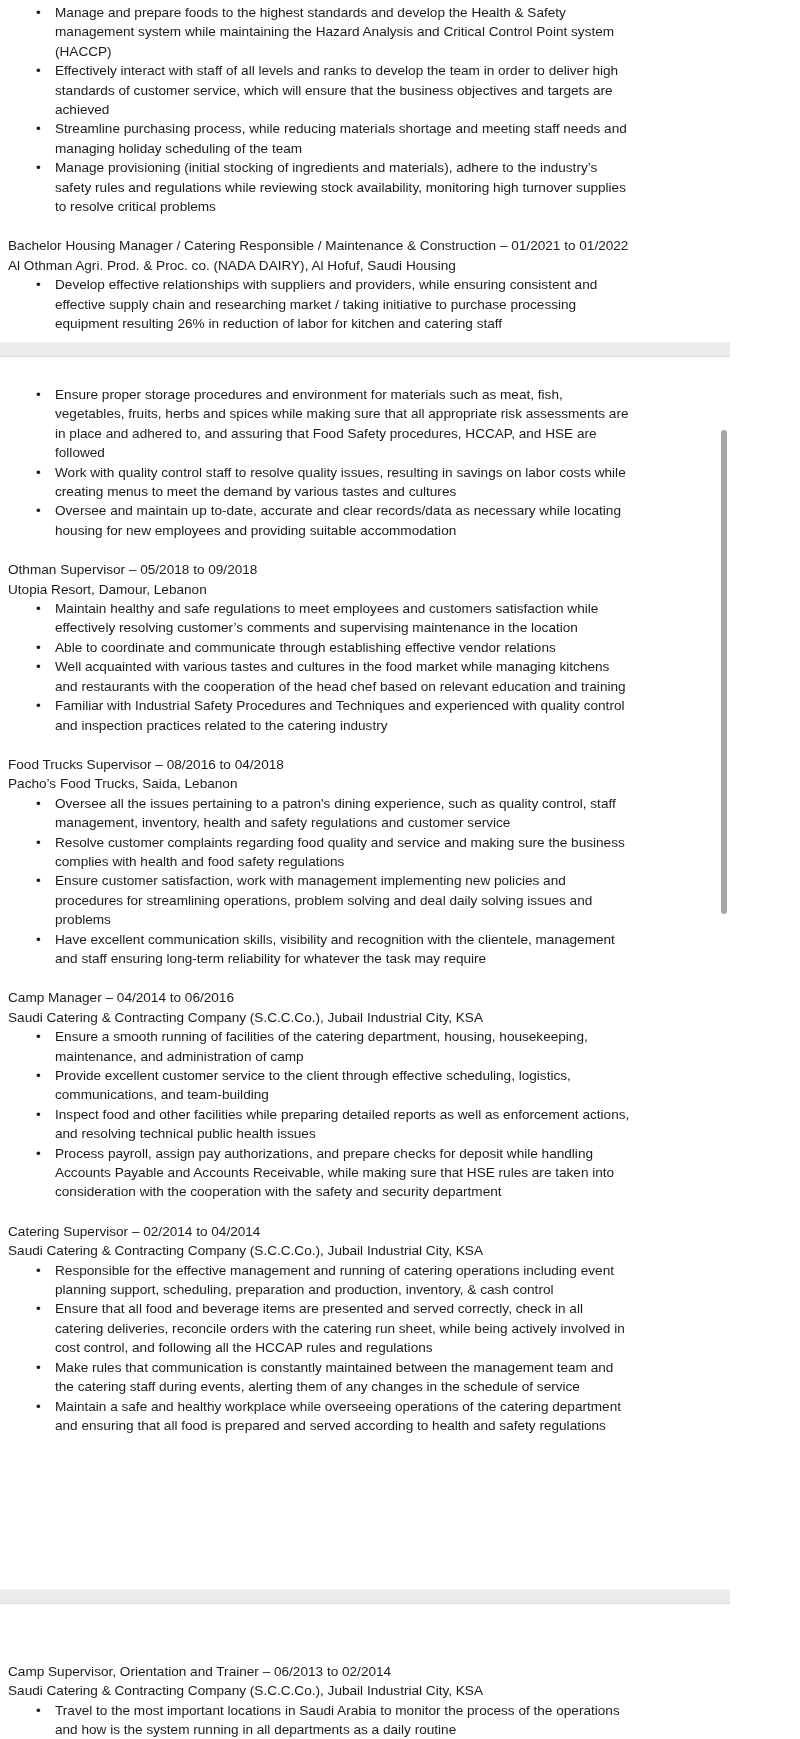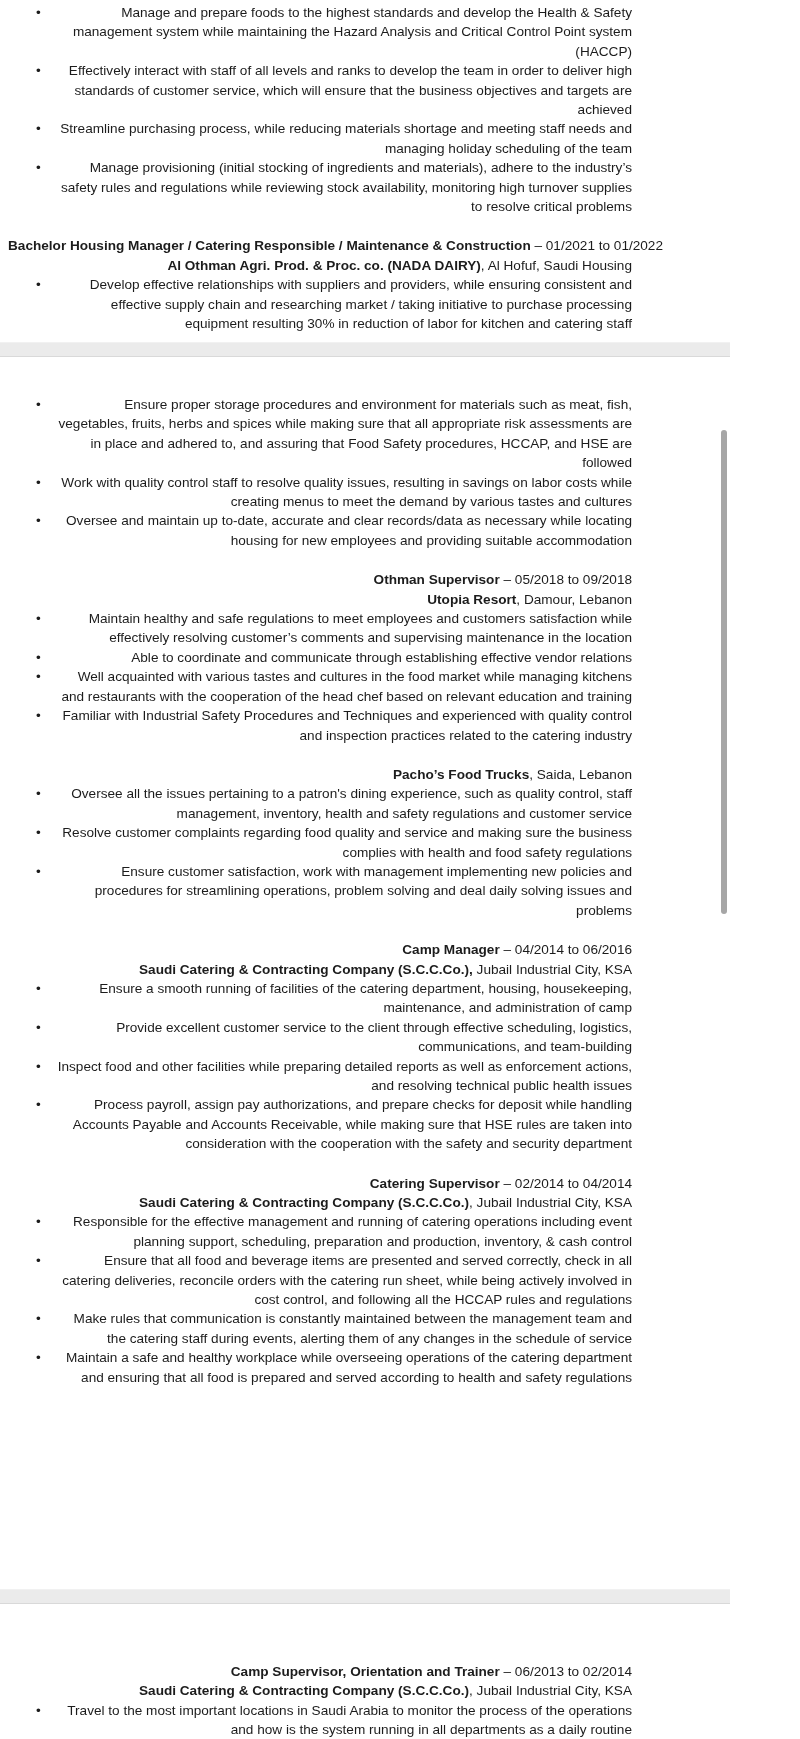--- a/index.html
+++ b/index.html
@@ -4,34 +4,33 @@
 <style>
   html, body { margin: 0; padding: 0; background: #ffffff; }
   body { font-family: "Liberation Sans", sans-serif; color: #1c1c1c; }
 
   .viewport {
     position: relative;
     width: 730px;
     height: 1739px;
     overflow: hidden;
     background: #ffffff;
-    text-align: right;
   }
 
   .page {
     box-sizing: border-box;
     background: #ffffff;
     padding-left: 8px;
     padding-right: 98px;
     font-size: 13.6px;
     line-height: 19.4px;
     overflow: hidden;
   }
   .page-1 { height: 342px; padding-top: 3px; }
-  .page-2 { height: 1232px; padding-top: 38px; }
+  .page-2 { height: 1232px; padding-top: 28px; }
   .page-3 { height: 135px; padding-top: 58px; }
 
   .page-gap {
     height: 15px;
     background: #ebebeb;
     border-top: 1px solid #f1f1f1;
     border-bottom: 1px solid #d9d9d9;
     box-sizing: border-box;
   }
 
@@ -47,21 +46,21 @@
   ul.bullets li::before {
     content: "\2022";
     position: absolute;
     left: 3px;
     top: 0;
   }
 
   .job { margin-top: 20px; }
   .page > .job:first-child { margin-top: 0; }
   .job .line { white-space: nowrap; }
-  .b { font-weight: 700; }
+  .b { font-weight: 400; }
 
   .scrollbar-thumb {
     position: absolute;
     top: 430px;
     right: 3px;
     width: 6px;
     height: 484px;
     border-radius: 3px;
     background: #a6a6a6;
   }
@@ -76,47 +75,49 @@
           <li>Manage and prepare foods to the highest standards and develop the Health &amp; Safety management system while maintaining the Hazard Analysis and Critical Control Point system (HACCP)</li>
           <li>Effectively interact with staff of all levels and ranks to develop the team in order to deliver high standards of customer service, which will ensure that the business objectives and targets are achieved</li>
           <li>Streamline purchasing process, while reducing materials shortage and meeting staff needs and managing holiday scheduling of the team</li>
           <li>Manage provisioning (initial stocking of ingredients and materials), adhere to the industry’s safety rules and regulations while reviewing stock availability, monitoring high turnover supplies to resolve critical problems</li>
         </ul>
         <div class="job">
           <div class="line"><span class="b">Bachelor Housing Manager / Catering Responsible / Maintenance &amp; Construction</span><span> – 01/2021 to 01/2022</span></div>
           <div class="line"><span class="b">Al Othman Agri. Prod. &amp; Proc. co. (NADA DAIRY)</span><span>, Al Hofuf, Saudi Housing</span></div>
         </div>
         <ul class="bullets">
-          <li>Develop effective relationships with suppliers and providers, while ensuring consistent and effective supply chain and researching market / taking initiative to purchase processing equipment resulting 30% in reduction of labor for kitchen and catering staff</li>
+          <li>Develop effective relationships with suppliers and providers, while ensuring consistent and effective supply chain and researching market / taking initiative to purchase processing equipment resulting 26% in reduction of labor for kitchen and catering staff</li>
         </ul>
       </div>
       <div class="page-gap"></div>
       <div class="page page-2">
         <ul class="bullets">
           <li>Ensure proper storage procedures and environment for materials such as meat, fish, vegetables, fruits, herbs and spices while making sure that all appropriate risk assessments are in place and adhered to, and assuring that Food Safety procedures, HCCAP, and HSE are followed</li>
           <li>Work with quality control staff to resolve quality issues, resulting in savings on labor costs while creating menus to meet the demand by various tastes and cultures</li>
           <li>Oversee and maintain up to-date, accurate and clear records/data as necessary while locating housing for new employees and providing suitable accommodation</li>
         </ul>
         <div class="job">
           <div class="line"><span class="b">Othman Supervisor</span><span> – 05/2018 to 09/2018</span></div>
           <div class="line"><span class="b">Utopia Resort</span><span>, Damour, Lebanon</span></div>
         </div>
         <ul class="bullets">
           <li>Maintain healthy and safe regulations to meet employees and customers satisfaction while effectively resolving customer’s comments and supervising maintenance in the location</li>
           <li>Able to coordinate and communicate through establishing effective vendor relations</li>
           <li>Well acquainted with various tastes and cultures in the food market while managing kitchens and restaurants with the cooperation of the head chef based on relevant education and training</li>
           <li>Familiar with Industrial Safety Procedures and Techniques and experienced with quality control and inspection practices related to the catering industry</li>
         </ul>
         <div class="job">
+          <div class="line"><span class="b">Food Trucks Supervisor</span><span> – 08/2016 to 04/2018</span></div>
           <div class="line"><span class="b">Pacho’s Food Trucks</span><span>, Saida, Lebanon</span></div>
         </div>
         <ul class="bullets">
           <li>Oversee all the issues pertaining to a patron's dining experience, such as quality control, staff management, inventory, health and safety regulations and customer service</li>
           <li>Resolve customer complaints regarding food quality and service and making sure the business complies with health and food safety regulations</li>
           <li>Ensure customer satisfaction, work with management implementing new policies and procedures for streamlining operations, problem solving and deal daily solving issues and problems</li>
+          <li>Have excellent communication skills, visibility and recognition with the clientele, management and staff ensuring long-term reliability for whatever the task may require</li>
         </ul>
         <div class="job">
           <div class="line"><span class="b">Camp Manager</span><span> – 04/2014 to 06/2016</span></div>
           <div class="line"><span class="b">Saudi Catering &amp; Contracting Company (S.C.C.Co.),</span><span> Jubail Industrial City, KSA</span></div>
         </div>
         <ul class="bullets">
           <li>Ensure a smooth running of facilities of the catering department, housing, housekeeping, maintenance, and administration of camp</li>
           <li>Provide excellent customer service to the client through effective scheduling, logistics, communications, and team-building</li>
           <li>Inspect food and other facilities while preparing detailed reports as well as enforcement actions, and resolving technical public health issues</li>
           <li>Process payroll, assign pay authorizations, and prepare checks for deposit while handling Accounts Payable and Accounts Receivable, while making sure that HSE rules are taken into consideration with the cooperation with the safety and security department</li>

